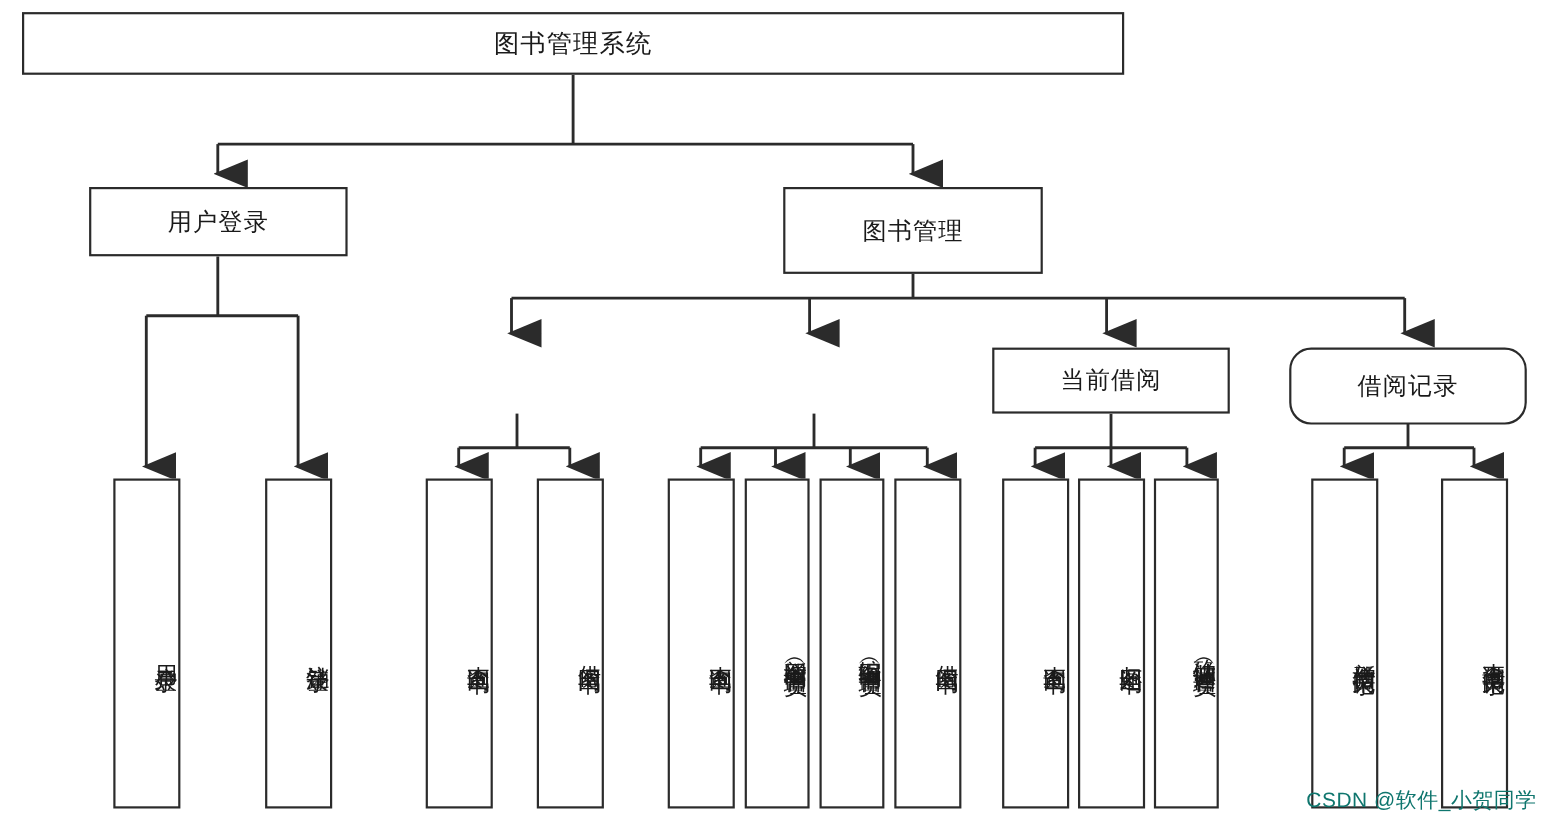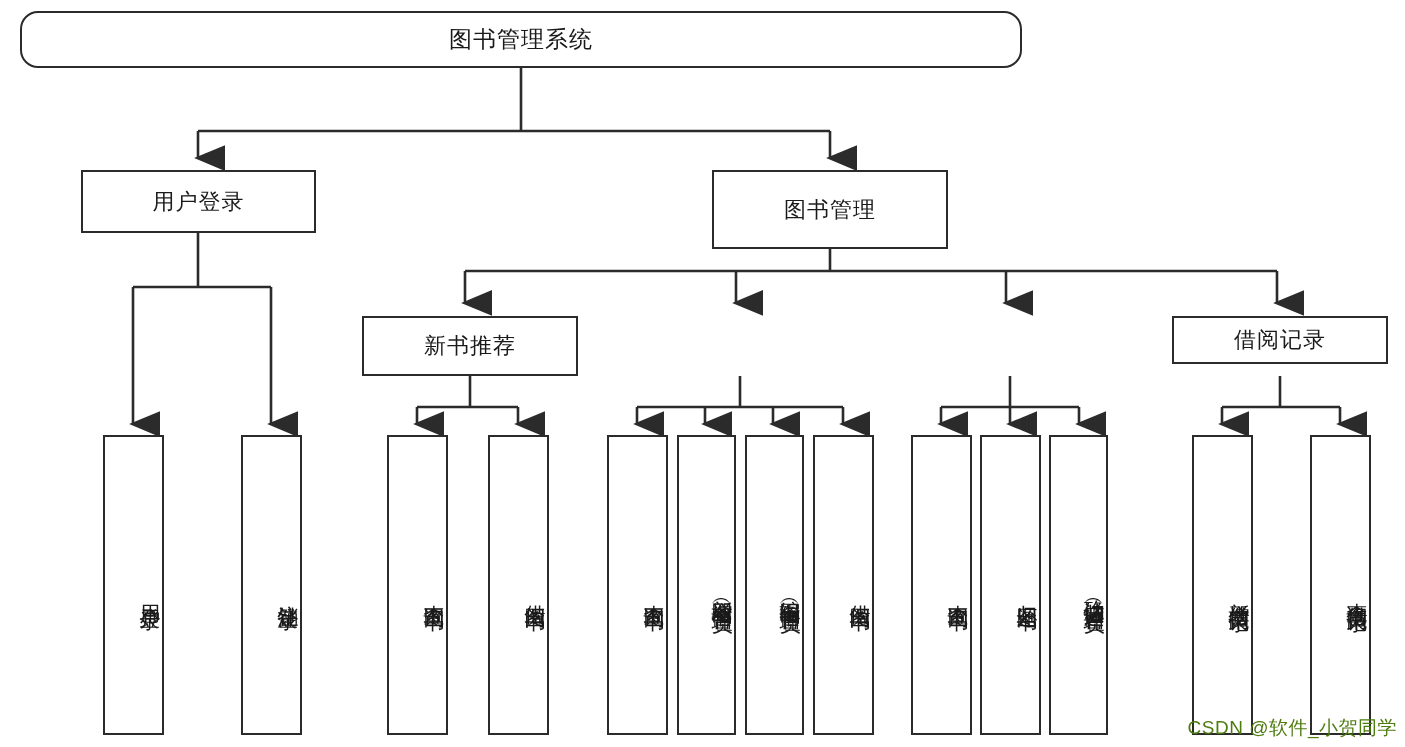--- a/index.html
+++ b/index.html
@@ -58,21 +58,21 @@
   }
   .node.vert .label {
     writing-mode: vertical-rl;
     text-orientation: upright;
   }
   #watermark {
     position: absolute;
     right: 8px;
     bottom: 6px;
     font-size: 19px;
-    color: #4d7c0f;
+    color: #0f766e;
     letter-spacing: 0.5px;
     white-space: nowrap;
   }
 </style>
 </head>
 <body>
 
 <div id="canvas">
 
   <svg id="wires" viewBox="0 0 1405 747">
@@ -118,35 +118,35 @@
       <path d="M 1010 407 L 1010 424" marker-end="url(#arrow)"></path>
       <path d="M 1079 407 L 1079 424" marker-end="url(#arrow)"></path>
 
       <path d="M 1280 376 L 1280 407"></path>
       <path d="M 1222 407 L 1340 407"></path>
       <path d="M 1222 407 L 1222 424" marker-end="url(#arrow)"></path>
       <path d="M 1340 407 L 1340 424" marker-end="url(#arrow)"></path>
     </g>
   </svg>
 
-  <div class="node horiz root" style="left:20px; top:11px; width:1002px; height:57px;border-radius:18px;">
+  <div class="node horiz root" style="left:20px; top:11px; width:1002px; height:57px;">
     <span class="label">图书管理系统</span>
   </div>
 
   <div class="node horiz" style="left:81px; top:170px; width:235px; height:63px;">
     <span class="label">用户登录</span>
   </div>
   <div class="node horiz" style="left:712px; top:170px; width:236px; height:79px;">
     <span class="label">图书管理</span>
   </div>
 
-  <div class="node horiz" style="left:362px; top:316px; width:216px; height:60px;">
-    <span class="label">新书推荐</span>
+  <div class="node horiz" style="left:902px; top:316px; width:216px; height:60px;">
+    <span class="label">当前借阅</span>
   </div>
-  <div class="node horiz" style="left:1172px; top:316px; width:216px; height:48px;">
+  <div class="node horiz" style="left:1172px; top:316px; width:216px; height:70px;border-radius:20px;">
     <span class="label">借阅记录</span>
   </div>
 
   <div class="node vert" style="left:103px; top:435px; width:61px; height:300px;">
     <span class="label">用户登录</span>
   </div>
   <div class="node vert" style="left:241px; top:435px; width:61px; height:300px;">
     <span class="label">注销登录</span>
   </div>
 

